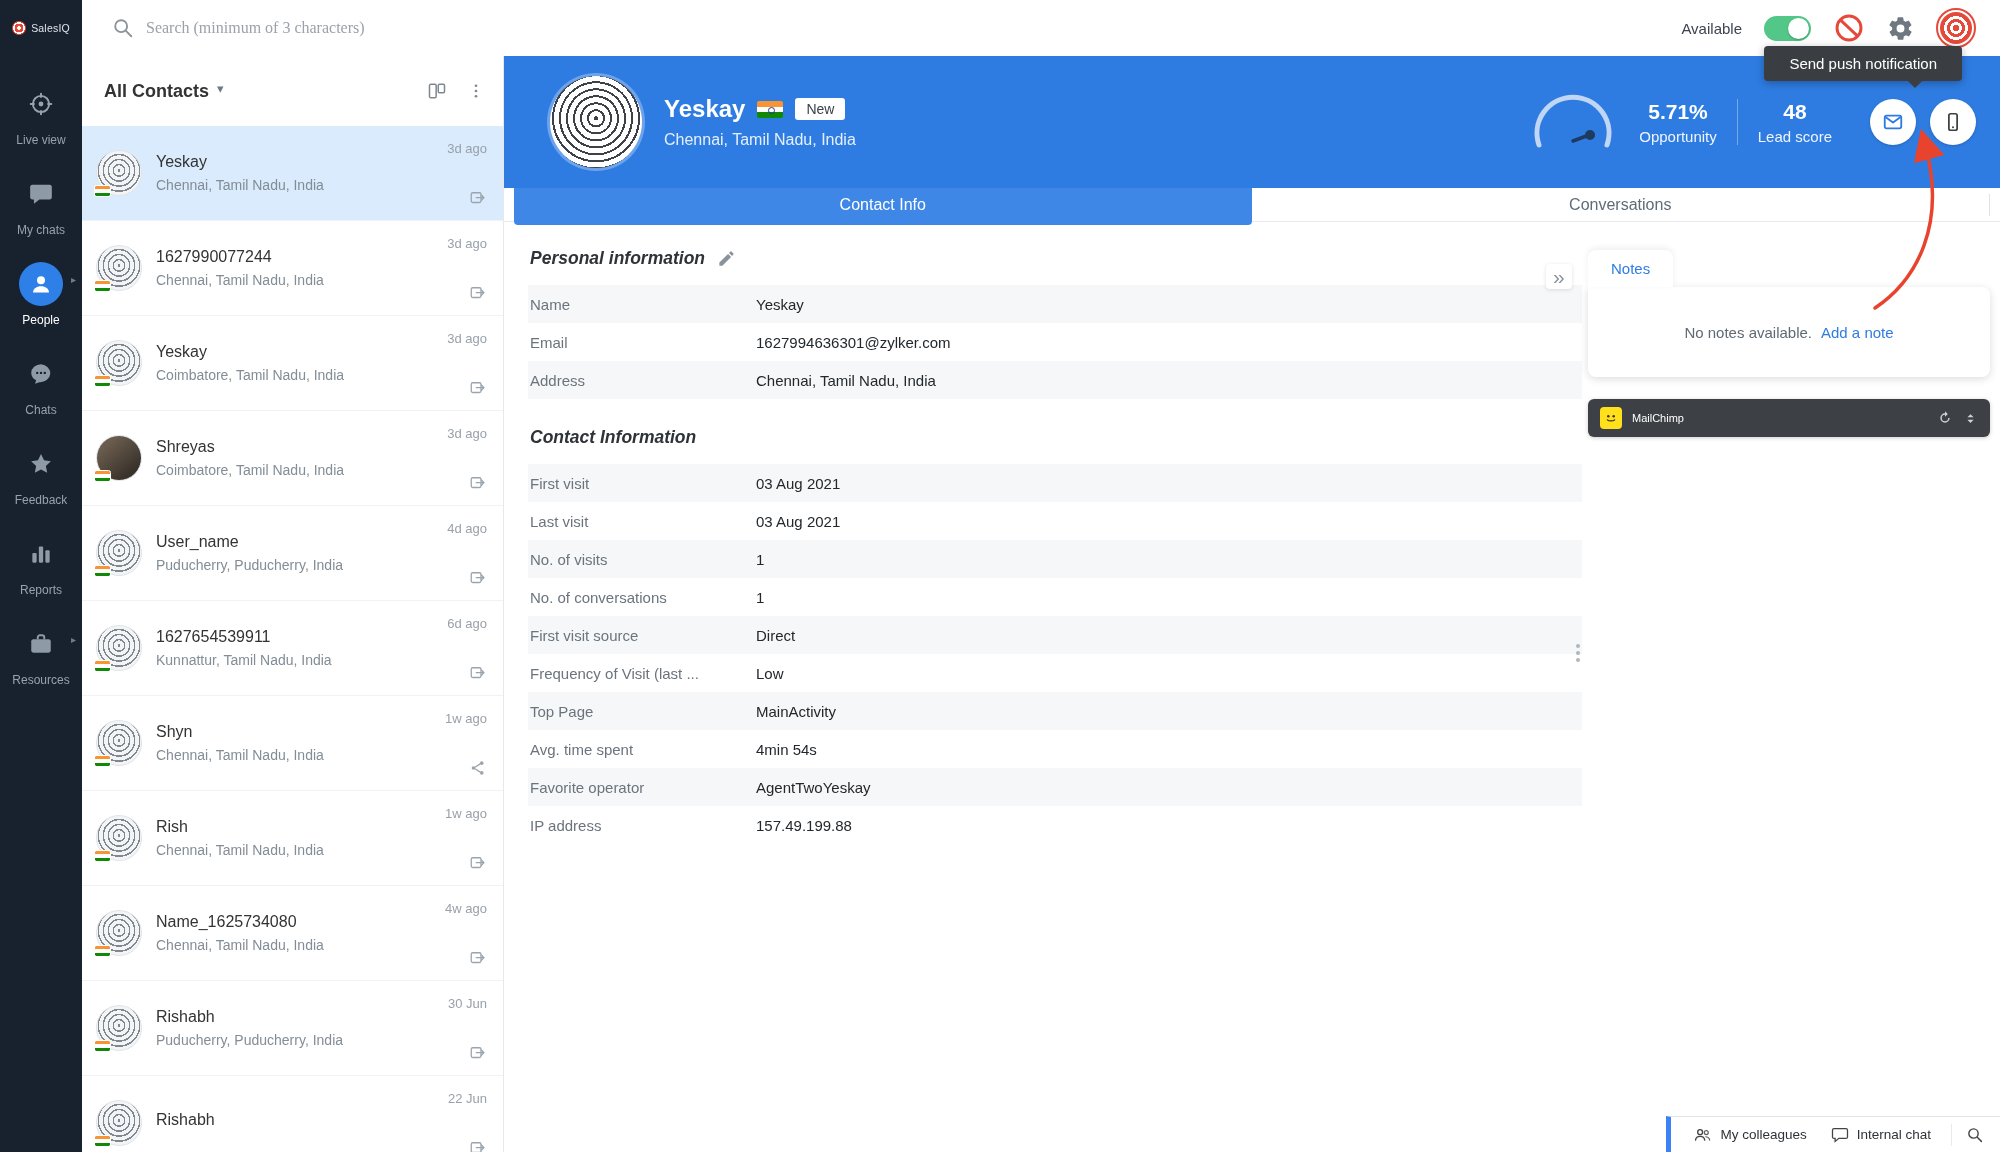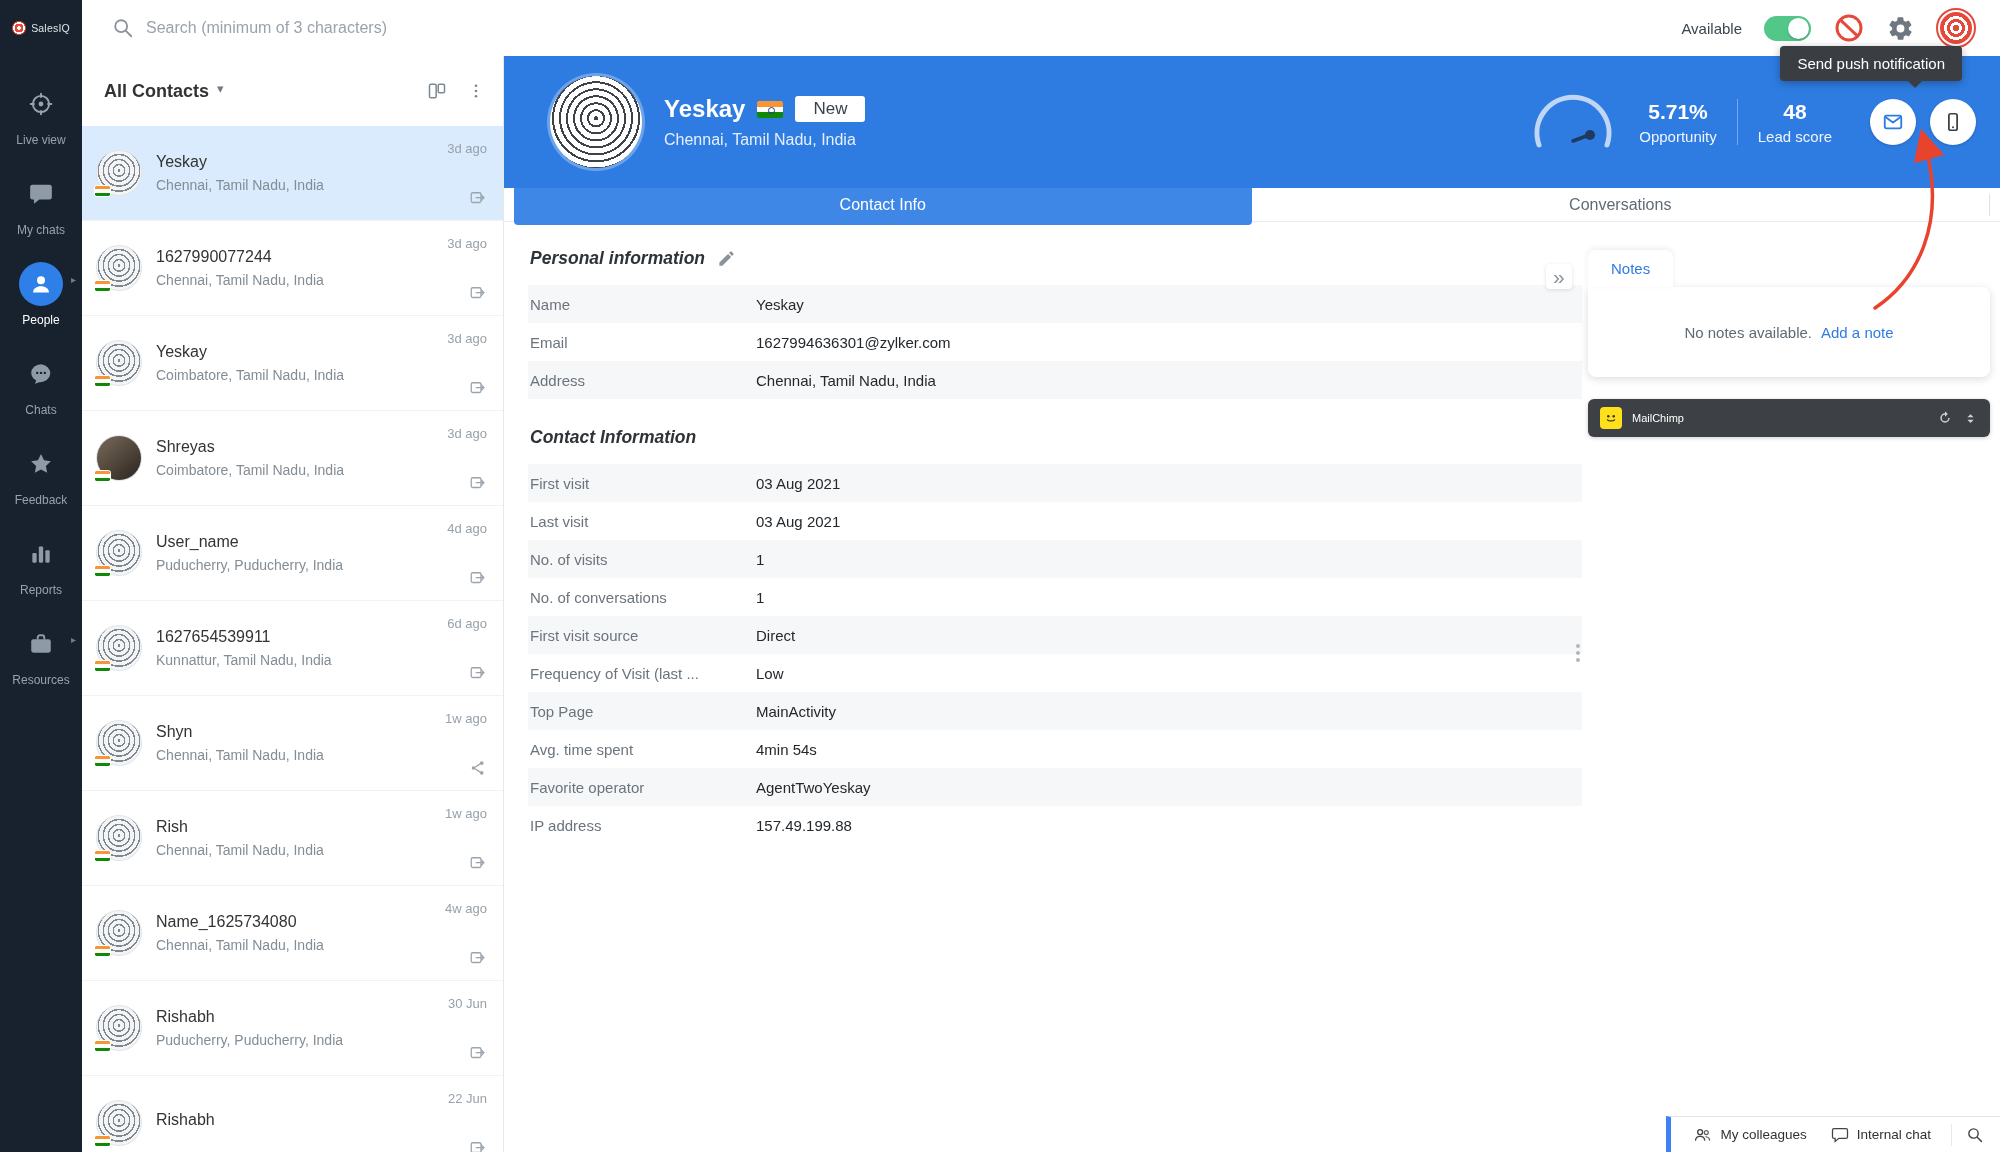--- a/index.html
+++ b/index.html
@@ -17,21 +17,21 @@
   .nav-item { position:relative; width:82px; display:flex; flex-direction:column; align-items:center; gap:7px; padding:12px 0 13px; cursor:pointer; }
   .nav-icon { width:44px; height:44px; display:flex; align-items:center; justify-content:center; border-radius:50%; }
   .nav-item.active .nav-icon { background:#2e80e8; }
   .nav-label { font-size:12px; color:#97a2ae; }
   .nav-item.active .nav-label { color:#fff; }
   .nav-caret { position:absolute; right:6px; top:24px; font-size:10px; color:#6f7c8a; }
 
   
   .topbar { position:absolute; left:82px; top:0; right:0; height:56px; background:#fff; display:flex; align-items:center; padding:0 24px 0 30px; z-index:20; }
   .search-wrap { display:flex; align-items:center; gap:12px; }
-  .search-input { border:none; outline:none; font-size:16px; width:500px; color:#333; font-family:Liberation Sans, sans-serif; }
+  .search-input { border:none; outline:none; font-size:16px; width:500px; color:#333; font-family:Liberation Serif, serif; }
   .search-input::placeholder { color:#9aa2ab; }
   .top-right { margin-left:auto; display:flex; align-items:center; gap:22px; }
   .avail-label { font-size:15px; color:#3c4450; }
   .toggle { width:47px; height:25px; border-radius:13px; background:#52c787; position:relative; cursor:pointer; }
   .toggle-knob { position:absolute; right:2px; top:2px; width:21px; height:21px; border-radius:50%; background:#fff; box-shadow:0 1px 2px rgba(0,0,0,.25); }
   .icon-btn { display:flex; align-items:center; justify-content:center; cursor:pointer; }
   .user-avatar { width:40px; height:40px; border-radius:50%; border:2px solid #e5493a; padding:2px; cursor:pointer; }
   .user-avatar-inner { width:100%; height:100%; border-radius:50%;
     background:radial-gradient(circle at 50% 50%, #e5493a 0 3px, #fff 3px 6px, #e5493a 6px 9px, #fff 9px 12px, #e5493a 12px); }
 
@@ -62,21 +62,21 @@
   .profile-header { height:132px; background:#2e7ce2; display:flex; align-items:center; padding:0 24px 0 46px; position:relative; }
   .profile-avatar { width:92px; height:92px; border-radius:50%; flex-shrink:0;
     background:#fff; background-image:repeating-radial-gradient(circle at 50% 46%, #3c4248 0 2px, #fff 2px 7px);
     box-shadow:0 0 0 3px rgba(255,255,255,.3); }
   .profile-id { margin-left:22px; }
   .profile-name-row { display:flex; align-items:center; gap:12px; }
   .profile-name { color:#fff; font-size:24px; font-weight:700; }
   .h-flag { position:relative; width:26px; height:17px; border-radius:2px;
     background:linear-gradient(180deg,#f79433 0 33%,#fff 33% 66%,#128807 66%); }
   .h-flag::after { content:""; position:absolute; left:50%; top:50%; width:5px; height:5px; margin:-2.5px 0 0 -2.5px; border-radius:50%; border:1px solid #283593; }
-  .new-badge { background:#fff; color:#39414b; font-size:17px; padding:3px 18px; border-radius:3px; }
+  .new-badge { background:#fff; color:#39414b; font-size:14px; padding:3px 11px; border-radius:3px; }
   .profile-loc { color:rgba(255,255,255,.88); font-size:16px; margin-top:8px; }
   .header-right { margin-left:auto; display:flex; align-items:center; gap:20px; }
   .metric { text-align:center; }
   .metric-value { color:#fff; font-size:21px; font-weight:700; }
   .metric-label { color:rgba(255,255,255,.92); font-size:15px; margin-top:4px; }
   .v-div { width:1px; height:46px; background:rgba(255,255,255,.35); }
   .hbtns { display:flex; align-items:center; gap:14px; margin-left:18px; }
   .hbtn { width:46px; height:46px; border-radius:50%; background:#fff; display:flex; align-items:center; justify-content:center; cursor:pointer; box-shadow:0 1px 3px rgba(0,0,0,.18); }
 
   
@@ -110,21 +110,21 @@
   .mc-icon { width:22px; height:22px; border-radius:4px; background:#ffe01b; display:flex; align-items:center; justify-content:center; }
   .mc-label { color:#fff; font-size:11px; }
   .mc-tools { margin-left:auto; display:flex; align-items:center; gap:10px; }
 
   
   .statusbar { position:absolute; right:0; bottom:0; height:36px; background:#fff; border-top:1px solid #e2e5e8; border-left:5px solid #3b82f6; display:flex; align-items:center; padding:0 16px; gap:12px; z-index:25; }
   .status-item { display:flex; align-items:center; gap:8px; font-size:13.5px; color:#2e3338; cursor:pointer; padding:0 6px; }
   .status-search { border-left:1px solid #e7eaec; padding-left:14px; margin-left:2px; height:22px; display:flex; align-items:center; cursor:pointer; }
 
   
-  .tooltip { position:absolute; top:46px; right:38px; background:#3a3d41; color:#fff; font-size:15px; padding:9px 17px; border-radius:4px; box-shadow:0 2px 8px rgba(0,0,0,.3); z-index:40; }
+  .tooltip { position:absolute; top:46px; right:38px; background:#3a3d41; color:#fff; font-size:15px; padding:9px 25px; border-radius:4px; box-shadow:0 2px 8px rgba(0,0,0,.3); z-index:40; }
   .tooltip::after { content:""; position:absolute; bottom:-5px; right:42px; width:10px; height:10px; background:#3a3d41; transform:rotate(45deg); }
   .red-arrow { position:absolute; left:1845px; top:122px; z-index:41; pointer-events:none; }
 
   svg { display:block; }
 </style>
 </head>
 <body>
 
 <div class="app">
 

